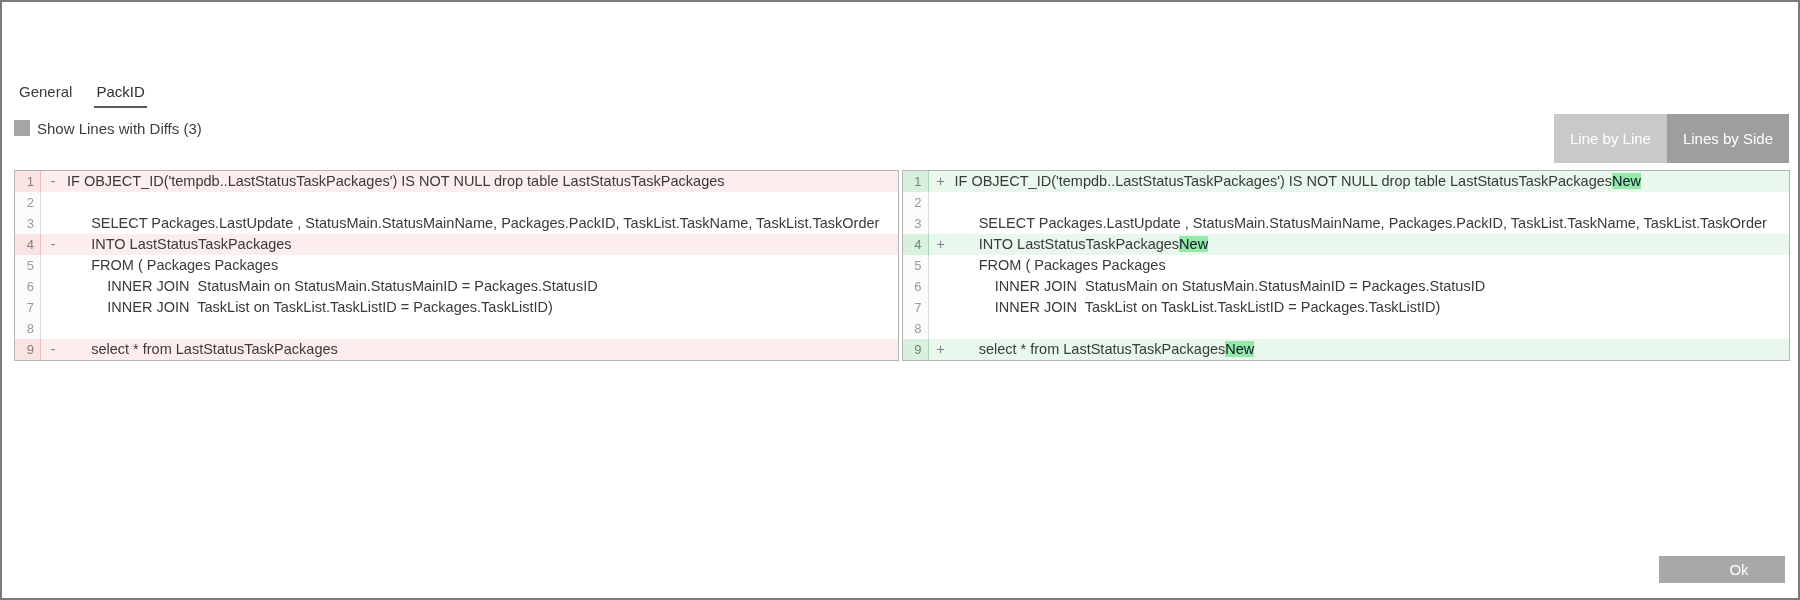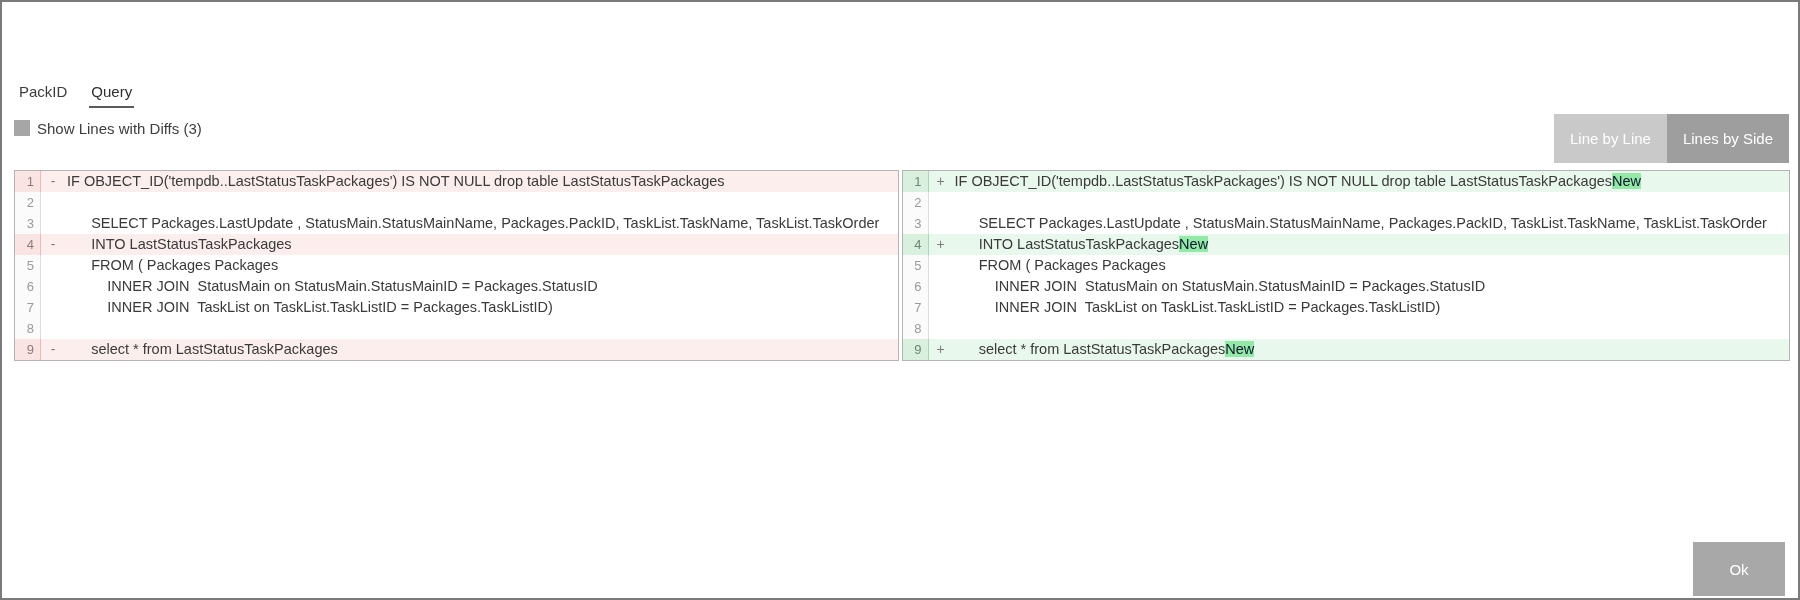--- a/index.html
+++ b/index.html
@@ -187,42 +187,43 @@
 
   .hl-add {
     background: #92e9a8;
     color: #0f172a;
   }
 
   
   .ok-button {
     position: absolute;
     right: 13px;
-    bottom: 2px;
+    bottom: 15px;
     width: 92px;
-    height: 54px;
+    height: 27px;
     background: #a8a8a8;
     color: #ffffff;
     font-size: 15px;
     display: flex;
     align-items: center;
     justify-content: center;
     cursor: pointer;
     user-select: none;
+    padding-left: 34px;
   }
 </style>
 </head>
 <body>
 
 <div class="window">
 
 
   <div class="tabs">
-    <div class="tab">PackID</div>
-    <div class="tab active">Query</div>
+    <div class="tab">General</div>
+    <div class="tab active">PackID</div>
   </div>
 
   <div class="controls-row">
     <div class="checkbox-wrap">
       <span class="checkbox-box"></span>
       <span class="checkbox-label">Show Lines with Diffs (3)</span>
     </div>
 
     <div class="seg-group">
       <div class="seg-btn">Line by Line</div>

